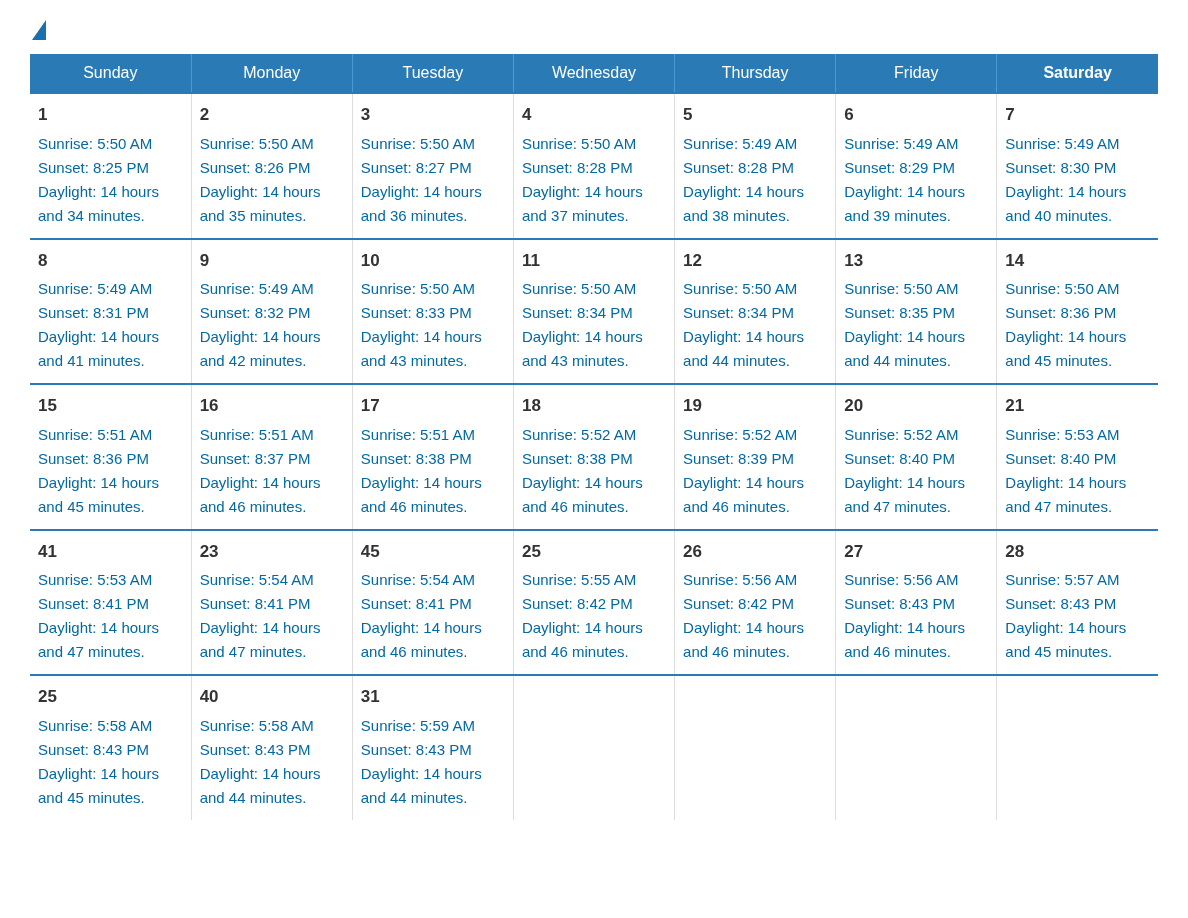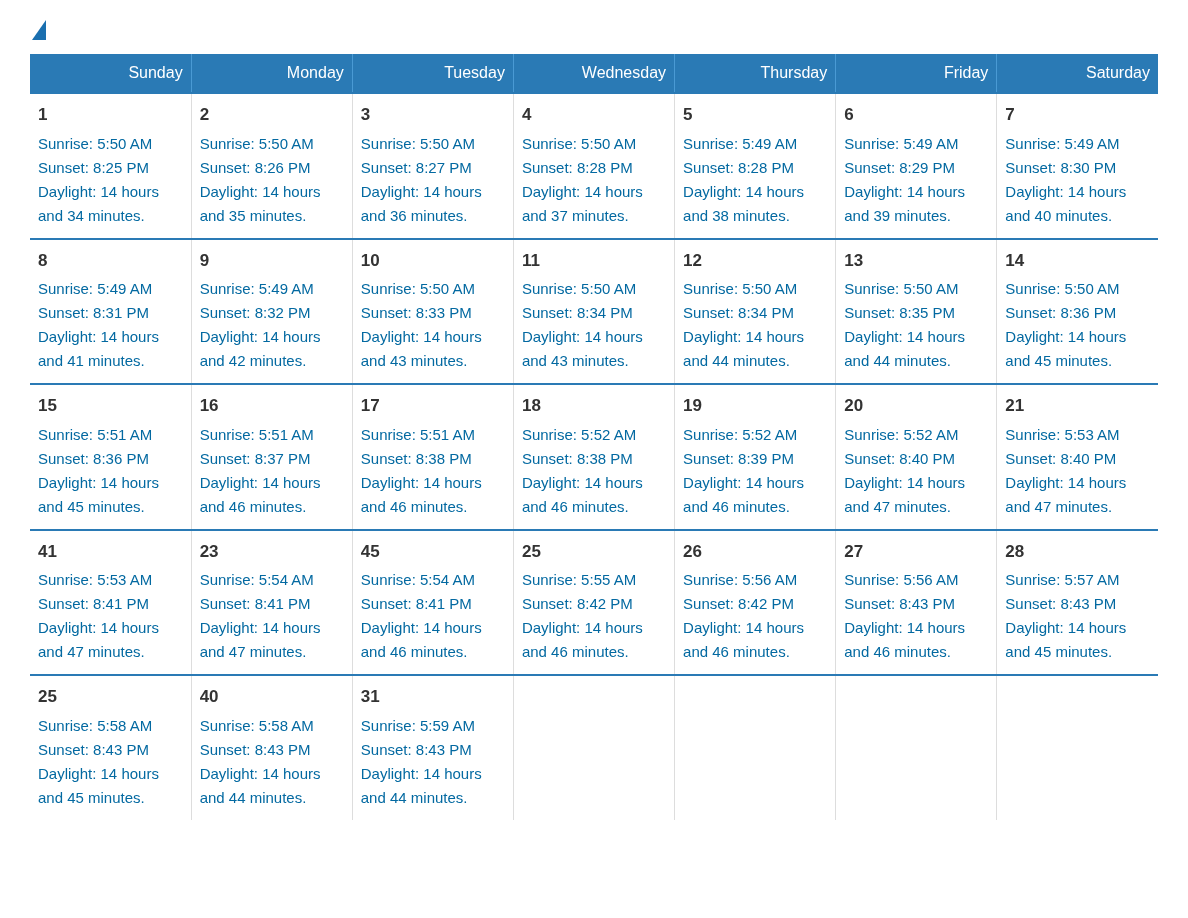--- a/index.html
+++ b/index.html
@@ -62,26 +62,26 @@
       width: 100%;
       border-collapse: collapse;
       font-size: 13px;
     }
     thead tr {
       background-color: #2a7ab5;
       color: #fff;
     }
     thead th {
       padding: 10px 8px;
-      text-align: right;
+      text-align: center;
       font-size: 16px;
       font-weight: normal;
       border-right: 1px solid #4a9ad4;
     }
-    thead th:last-child { border-right: none; }
+    thead th:last-child { border-right: none; font-weight: bold; }
     tbody tr {
       border-top: 2px solid #2a7ab5;
     }
     tbody td {
       padding: 8px 8px 10px 8px;
       vertical-align: top;
       width: 14.28%;
       font-size: 13px;
       line-height: 1.5;
       border-right: 1px solid #ddd;

